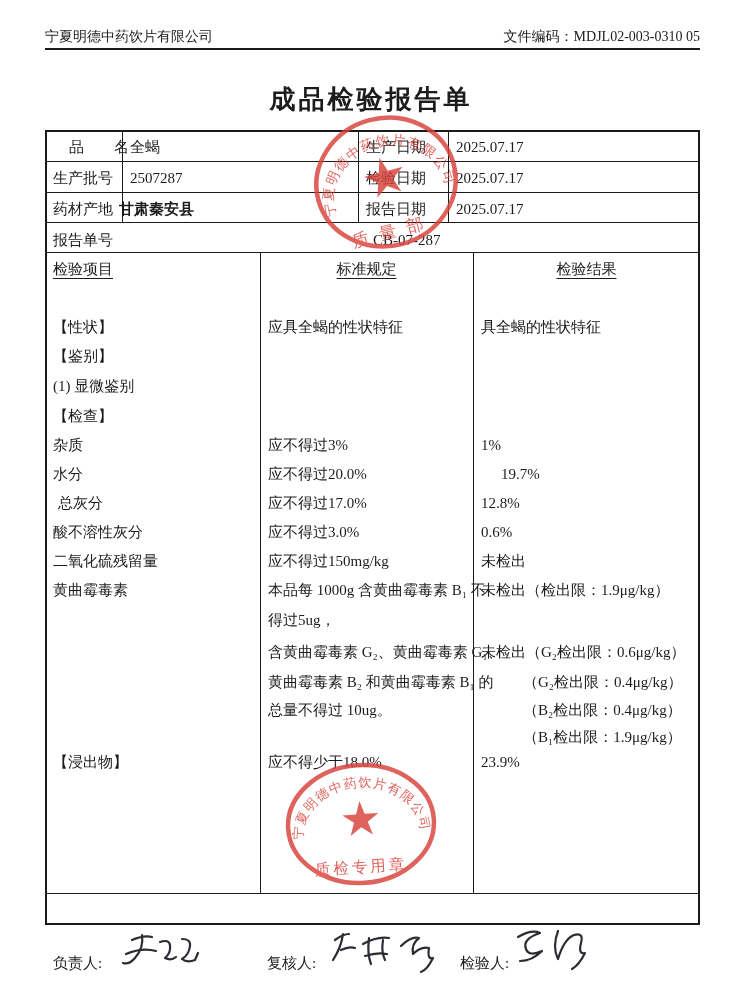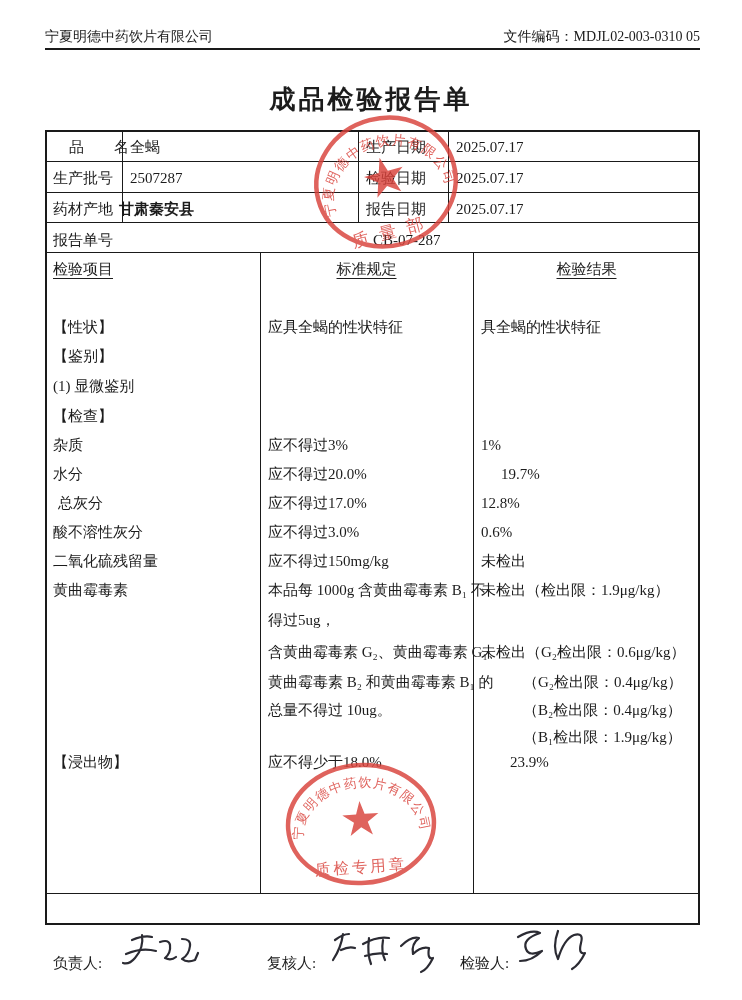--- a/index.html
+++ b/index.html
@@ -96,21 +96,21 @@
   <div class="t" style="top:435px;left:481px;">1%</div>
   <div class="t" style="top:464px;left:481px;margin-left:20px;">19.7%</div>
   <div class="t" style="top:493px;left:481px;">12.8%</div>
   <div class="t" style="top:522px;left:481px;">0.6%</div>
   <div class="t" style="top:551px;left:481px;">未检出</div>
   <div class="t" style="top:580px;left:481px;">未检出（检出限：1.9μg/kg）</div>
   <div class="t" style="top:642px;left:481px;">未检出（G₂检出限：0.6μg/kg）</div>
   <div class="t" style="top:672px;left:523px;">（G₂检出限：0.4μg/kg）</div>
   <div class="t" style="top:700px;left:523px;">（B₂检出限：0.4μg/kg）</div>
   <div class="t" style="top:727px;left:523px;">（B₁检出限：1.9μg/kg）</div>
-  <div class="t" style="top:752px;left:481px;margin-left:29px;">23.9%</div>
+  <div class="t" style="top:752px;left:481px;">23.9%</div>
 
 
   <div class="t" style="top:953px;left:53px;">负责人:</div>
   <div class="t" style="top:953px;left:267px;">复核人:</div>
   <div class="t" style="top:953px;left:460px;">检验人:</div>
 
   <svg class="sig" style="left:118px;top:930px;" width="90" height="50" viewBox="0 0 90 50">
     <path d="M14 10 q12 -5 20 -3 M24 5 q2 13 -7 23 q-6 7 -12 5"></path>
     <path d="M8 24 q16 -7 30 -3"></path>
     <path d="M42 12 q9 -3 10 3 q1 8 -5 13 q6 3 11 -1"></path>

